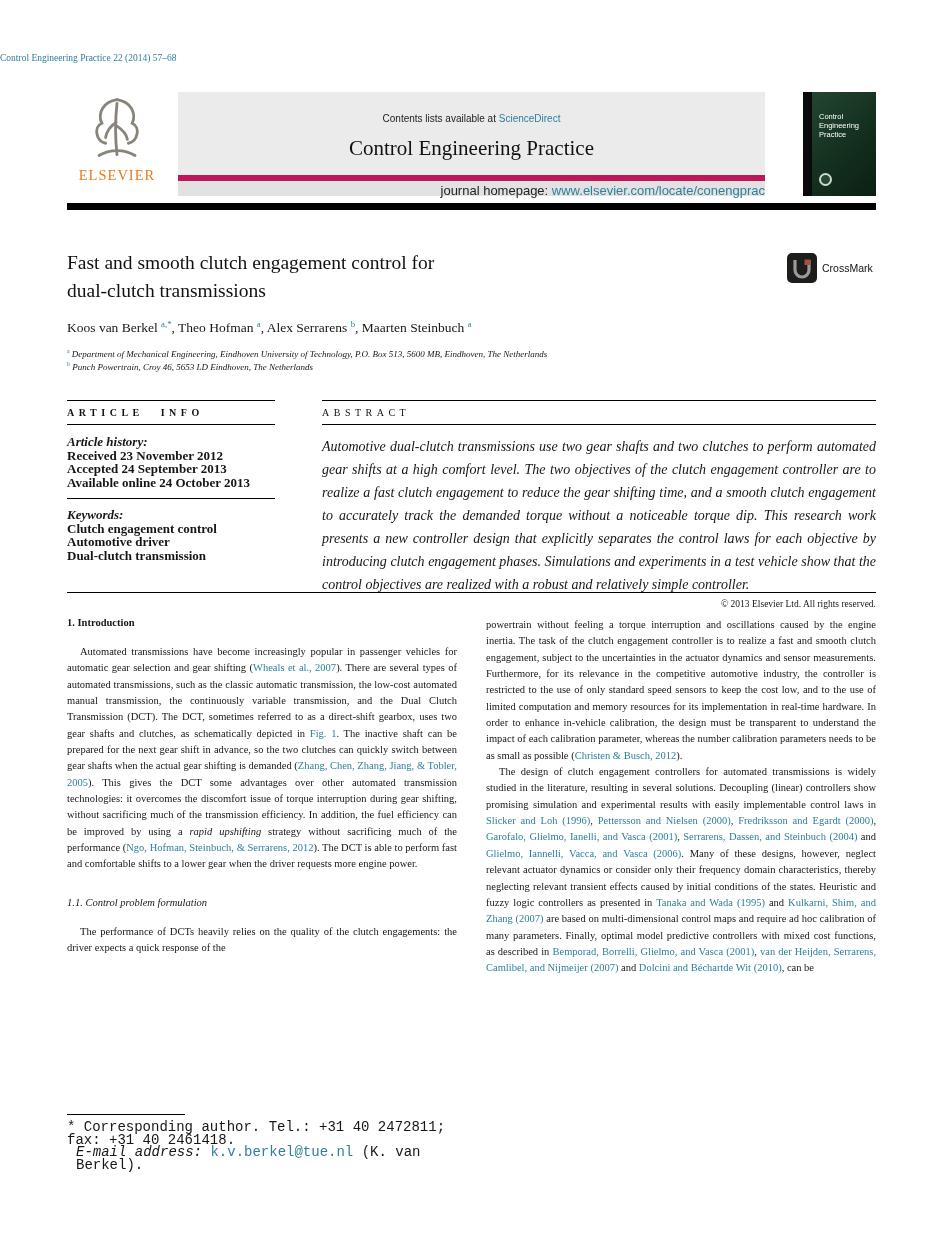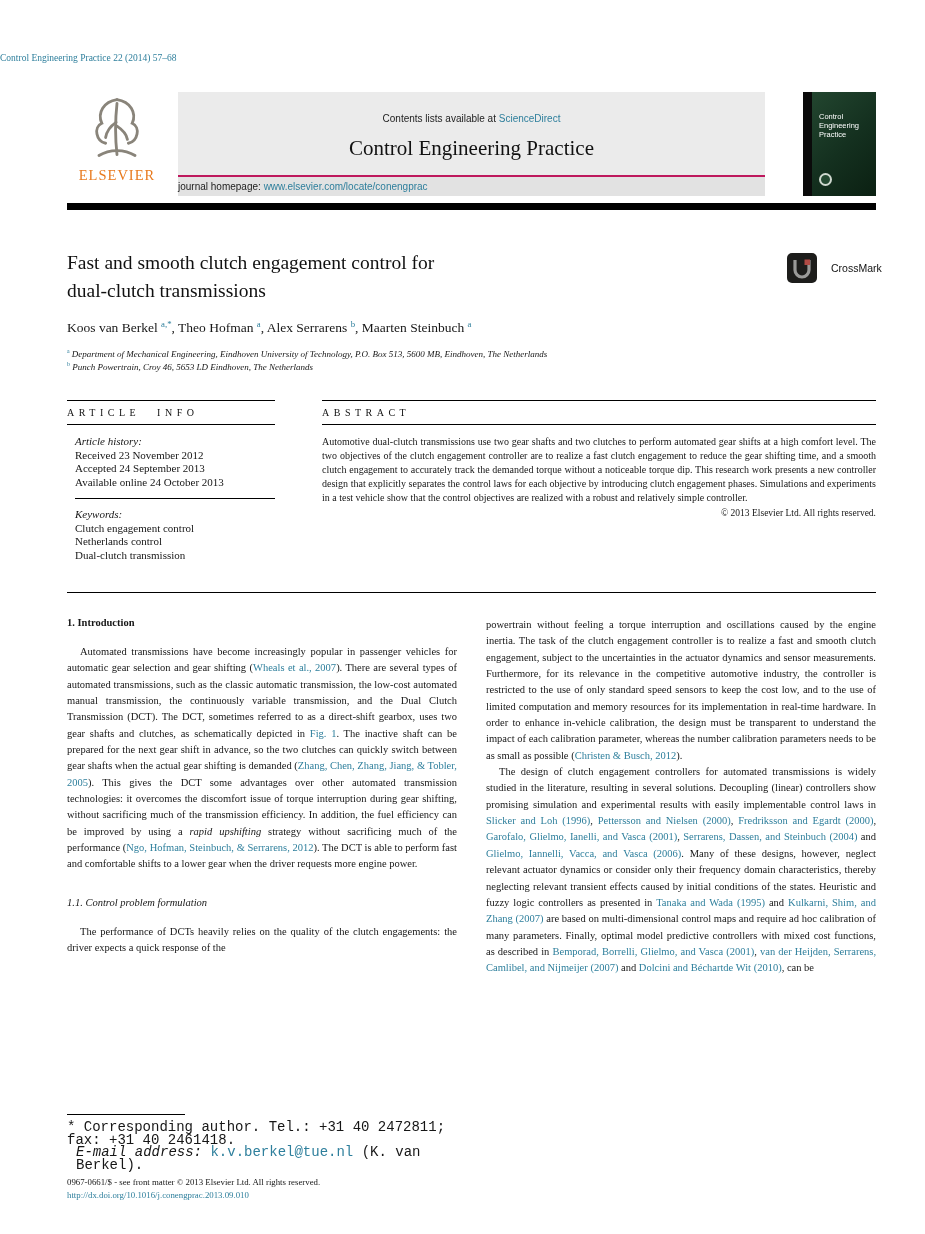--- a/index.html
+++ b/index.html
@@ -23,50 +23,50 @@
 
   
   .masthead{position:absolute;top:92px;left:67px;width:809px;height:104px;}
   .m-logo{position:absolute;left:0;top:0;width:100px;height:104px;text-align:center;}
   .m-logo svg{display:block;margin:0 auto;}
   .wordmark{font-size:14.5px;letter-spacing:1px;color:var(--orange);margin-top:1px;}
   .m-center{position:absolute;left:111px;top:0;width:587px;height:104px;background:var(--gray-panel);}
   .contents-line{padding-top:21px;text-align:center;font-size:10px;font-family:"Liberation Sans",sans-serif;color:#222;}
   .m-title{margin-top:12px;text-align:center;font-size:21px;color:#111;}
   .m-homepage{position:absolute;left:0;right:0;bottom:0;height:21px;background:var(--gray-strip);
-              border-top:2px solid #be185d;line-height:19px;text-align:left;
-              font-size:10px;font-family:"Liberation Sans",sans-serif;color:#222;}
+              border-top:6px solid #be185d;line-height:19px;text-align:right;
+              font-size:13px;font-family:"Liberation Sans",sans-serif;color:#222;}
   .m-cover{position:absolute;right:0;top:0;width:73px;height:104px;
            background:linear-gradient(135deg,#244831 0%,#14301f 55%,#0b2012 100%);}
   .cover-spine{position:absolute;left:0;top:0;width:9px;height:104px;background:#0a0a0a;}
   .cover-title{position:absolute;left:16px;top:20px;width:62px;color:#fff;
                font-family:"Liberation Sans",sans-serif;font-size:7.5px;line-height:9px;white-space:pre-line;}
   .cover-emblem{position:absolute;left:16px;bottom:10px;width:13px;height:13px;border-radius:50%;
                 border:2px solid #cfd8cf;background:#244831;}
 
   .rule-thick{position:absolute;top:203px;left:67px;width:809px;height:7px;background:#000;}
 
   .art-title{position:absolute;top:249px;left:67px;width:650px;font-weight:normal;
              font-size:19.5px;line-height:28px;white-space:pre-line;color:#111;}
 
-  .crossmark{position:absolute;left:787px;top:253px;display:flex;align-items:center;gap:14px;cursor:pointer;}
+  .crossmark{position:absolute;left:787px;top:253px;display:flex;align-items:center;gap:5px;cursor:pointer;}
   .cm-label{font-family:"Liberation Sans",sans-serif;font-size:10.5px;color:#111;}
 
   .authors{position:absolute;top:320px;left:67px;width:700px;font-size:13.5px;}
   .affils{position:absolute;top:348px;left:67px;width:740px;font-size:9px;font-style:italic;line-height:13px;}
   .affils .sup{font-style:normal;}
 
   
-  .info-col{position:absolute;top:400px;left:67px;width:208px;}
+  .info-col{position:absolute;top:400px;left:67px;width:208px;font-weight:bold;}
   .abs-col{position:absolute;top:400px;left:322px;width:554px;}
   .col-heading{border-top:1px solid #000;border-bottom:1px solid #000;padding:6px 0 6px;
                font-size:10px;letter-spacing:4.5px;word-spacing:10px;text-transform:uppercase;color:#111;}
-  .info-body{padding-top:10px;font-size:11px;line-height:13.5px;margin-left:8px;}
+  .info-body{padding-top:10px;font-size:13px;line-height:13.5px;}
   .info-sep{border-top:1px solid #000;margin:9px 0 9px;}
-  .abs-body{padding-top:10px;font-size:10px;line-height:14px;text-align:justify;}
+  .abs-body{padding-top:10px;font-size:14px;line-height:23px;text-align:justify;font-style:italic;}
   .abs-copyright{margin-top:3px;text-align:right;font-size:9.5px;}
 
   .rule-bottom{position:absolute;top:592px;left:67px;width:809px;border-top:1px solid #000;}
 
   
   .body-left{position:absolute;top:617px;left:67px;width:390px;}
   .body-right{position:absolute;top:617px;left:486px;width:390px;}
   .sec-heading{font-size:10.5px;font-weight:bold;margin-bottom:16px;}
   .subsec{font-size:10.5px;font-weight:normal;font-style:italic;margin:24px 0 16px;}
   .bodytext{font-size:10.5px;line-height:16.35px;text-align:justify;hyphens:auto;}
@@ -139,21 +139,21 @@
   <div class="info-col">
     <div class="col-heading">article info</div>
     <div class="info-body">
       <div class="it">Article history:</div>
       <div>Received 23 November 2012</div>
       <div>Accepted 24 September 2013</div>
       <div>Available online 24 October 2013</div>
       <div class="info-sep"></div>
       <div class="it">Keywords:</div>
       <div>Clutch engagement control</div>
-      <div>Netherlands control</div>
+      <div>Automotive driver</div>
       <div>Dual-clutch transmission</div>
     </div>
   </div>
 
   <div class="abs-col">
     <div class="col-heading">abstract</div>
     <div class="abs-body">Automotive dual-clutch transmissions use two gear shafts and two clutches to perform automated gear shifts at a high comfort level. The two objectives of the clutch engagement controller are to realize a fast clutch engagement to reduce the gear shifting time, and a smooth clutch engagement to accurately track the demanded torque without a noticeable torque dip. This research work presents a new controller design that explicitly separates the control laws for each objective by introducing clutch engagement phases. Simulations and experiments in a test vehicle show that the control objectives are realized with a robust and relatively simple controller.</div>
     <div class="abs-copyright">© 2013 Elsevier Ltd. All rights reserved.</div>
   </div>
 
@@ -169,18 +169,14 @@
   <div class="body-right">
     <p class="bodytext">powertrain without feeling a torque interruption and oscillations caused by the engine inertia. The task of the clutch engagement controller is to realize a fast and smooth clutch engagement, subject to the uncertainties in the actuator dynamics and sensor measurements. Furthermore, for its relevance in the competitive automotive industry, the controller is restricted to the use of only standard speed sensors to keep the cost low, and to the use of limited computation and memory resources for its implementation in real-time hardware. In order to enhance in-vehicle calibration, the design must be transparent to understand the impact of each calibration parameter, whereas the number calibration parameters needs to be as small as possible (<span class="lnk">Christen &amp; Busch, 2012</span>).</p>
     <p class="bodytext indent">The design of clutch engagement controllers for automated transmissions is widely studied in the literature, resulting in several solutions. Decoupling (linear) controllers show promising simulation and experimental results with easily implementable control laws in <span class="lnk">Slicker and Loh (1996)</span>, <span class="lnk">Pettersson and Nielsen (2000)</span>, <span class="lnk">Fredriksson and Egardt (2000)</span>, <span class="lnk">Garofalo, Glielmo, Ianelli, and Vasca (2001)</span>, <span class="lnk">Serrarens, Dassen, and Steinbuch (2004)</span> and <span class="lnk">Glielmo, Iannelli, Vacca, and Vasca (2006)</span>. Many of these designs, however, neglect relevant actuator dynamics or consider only their frequency domain characteristics, thereby neglecting relevant transient effects caused by initial conditions of the states. Heuristic and fuzzy logic controllers as presented in <span class="lnk">Tanaka and Wada (1995)</span> and <span class="lnk">Kulkarni, Shim, and Zhang (2007)</span> are based on multi-dimensional control maps and require ad hoc calibration of many parameters. Finally, optimal model predictive controllers with mixed cost functions, as described in <span class="lnk">Bemporad, Borrelli, Glielmo, and Vasca (2001)</span>, <span class="lnk">van der Heijden, Serrarens, Camlibel, and Nijmeijer (2007)</span> and <span class="lnk">Dolcini and Béchartde Wit (2010)</span>, can be</p>
   </div>
 
   <div class="footnote">
     <div>* Corresponding author. Tel.: +31 40 2472811; fax: +31 40 2461418.</div>
     <div class="fn2"><span class="it">E-mail address:</span> <span class="lnk">k.v.berkel@tue.nl</span> (K. van Berkel).</div>
   </div>
 
-  <div class="footer">
-    <div>0967-0661/$ - see front matter © 2013 Elsevier Ltd. All rights reserved.</div>
-    <div class="lnk">http://dx.doi.org/10.1016/j.conengprac.2013.09.010</div>
-  </div>
 
 </div>
 
 </body></html>

